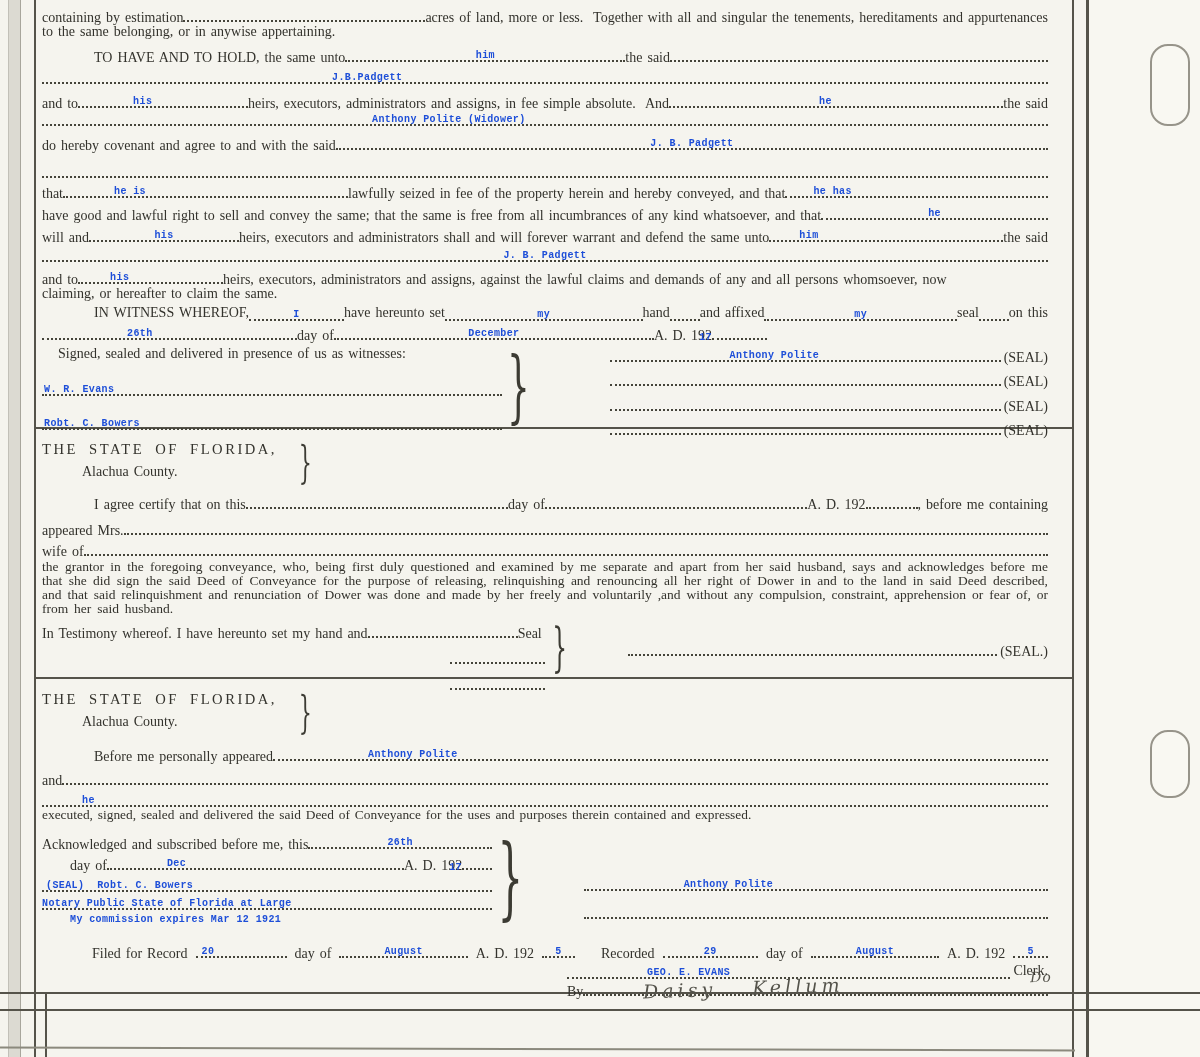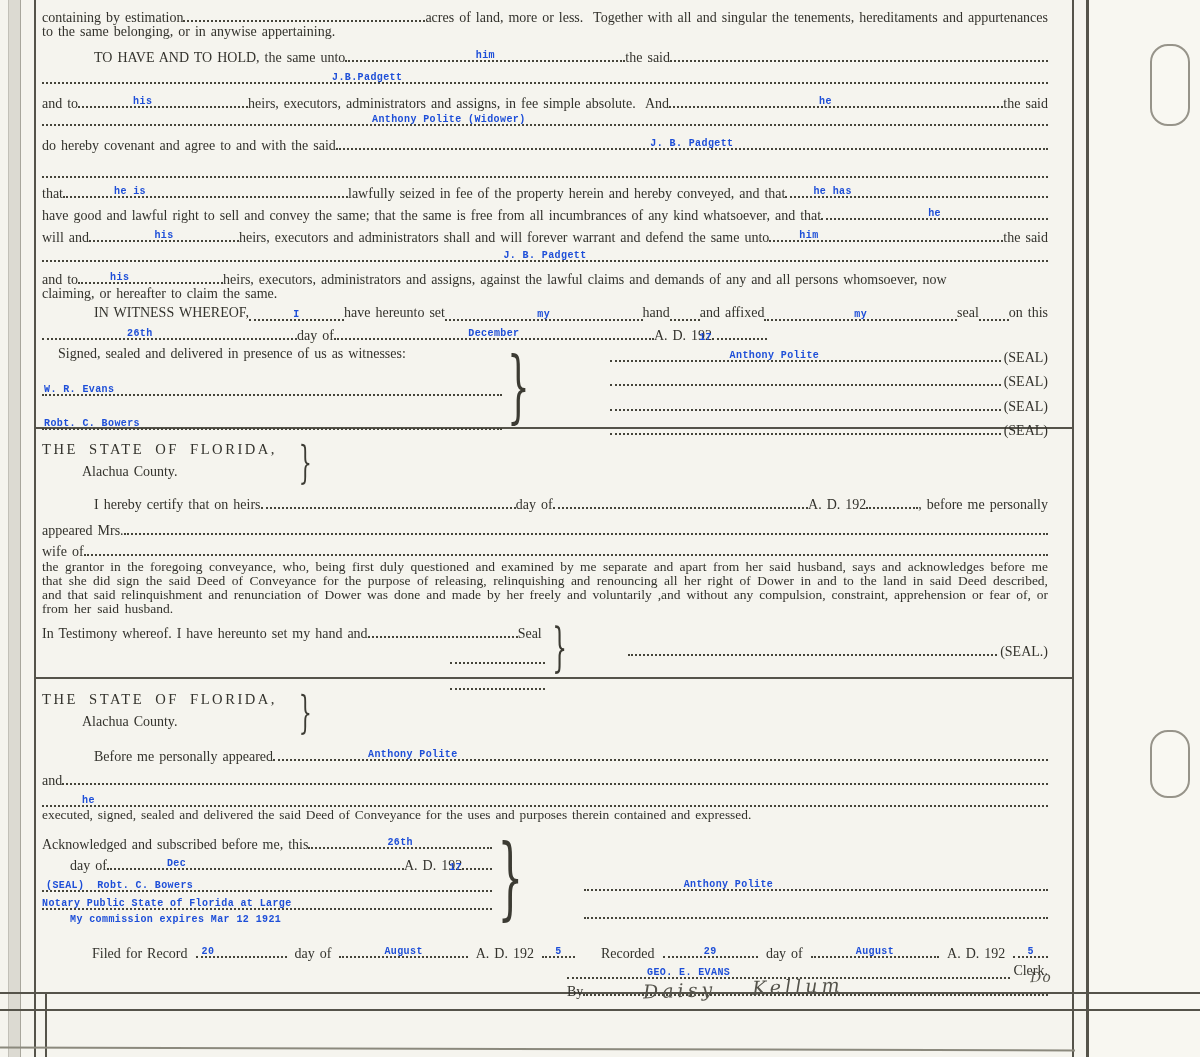--- a/index.html
+++ b/index.html
@@ -225,27 +225,27 @@
               <span class="printed caps">THE STATE OF FLORIDA,</span>
             </div>
             <div class="line" style="margin-top: 5px; padding-left: 40px;">
               <span class="printed">Alachua County.</span>
             </div>
           </div>
           <div class="brace" style="--h: 46px; min-height: 46px;"></div>
           <div class="col-right" style="padding-left: 0px;"></div>
         </div>
         <div class="line" style="margin-top: 6px; padding-left: 52px;">
-          <span class="printed">I hereby certify that on heirs</span>
+          <span class="printed">I agree certify that on this</span>
           <span class="blank" style="flex: 2 1 80px;"></span>
           <span class="printed">day of</span>
           <span class="blank" style="flex: 2 1 80px;"></span>
           <span class="printed">A. D. 192</span>
           <span class="blank" style="flex: 0 1 52px;"></span>
-          <span class="printed">, before me personally</span>
+          <span class="printed">, before me containing</span>
         </div>
         <div class="line" style="margin-top: 8px;">
           <span class="printed">appeared Mrs.</span>
           <span class="blank" style="flex: 1 1 60px;"></span>
         </div>
         <div class="line" style="margin-top: 3px;">
           <span class="printed">wife of</span>
           <span class="blank" style="flex: 1 1 60px;"></span>
         </div>
         <div class="para" style="margin-top: 2px;">the grantor in the foregoing conveyance, who, being first duly questioned and examined by me separate and apart from her said husband, says and acknowledges before me that she did sign the said Deed of Conveyance for the purpose of releasing, relinquishing and renouncing all her right of Dower in and to the land in said Deed described, and that said relinquishment and renunciation of Dower was done and made by her freely and voluntarily ,and without any compulsion, constraint, apprehension or fear of, or from her said husband.</div>

